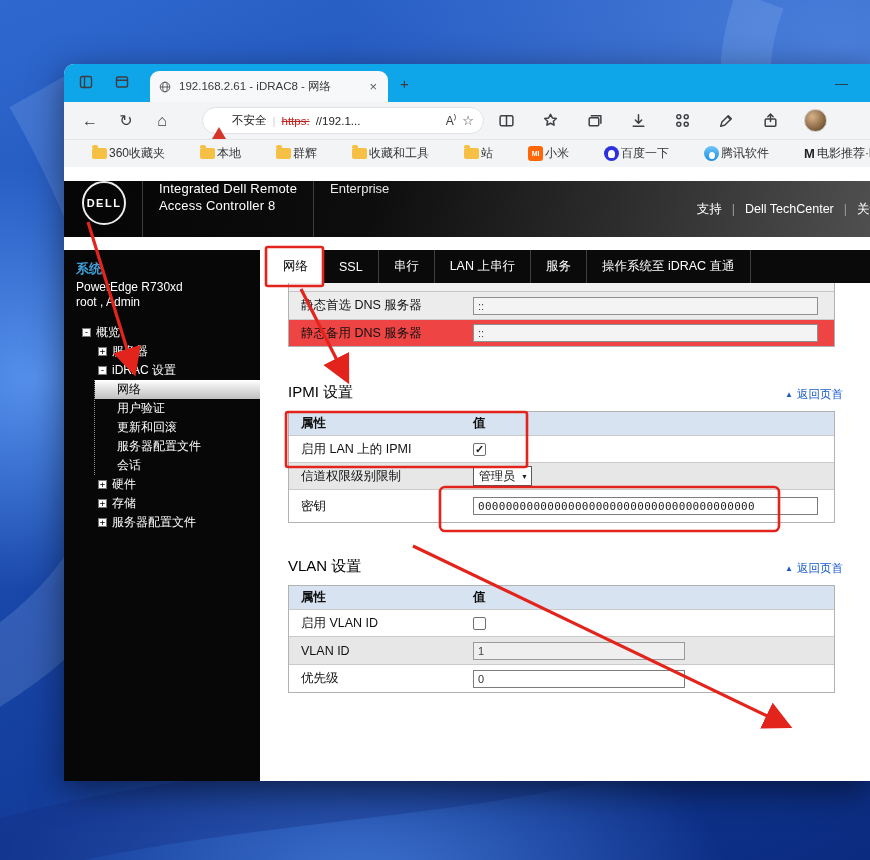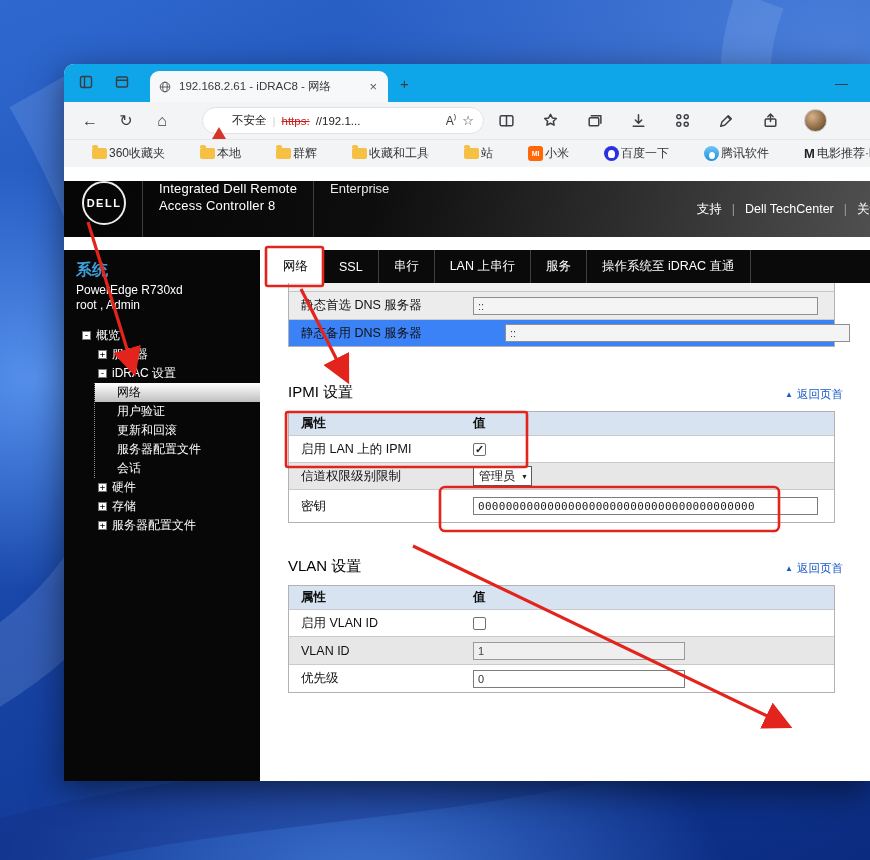--- a/index.html
+++ b/index.html
@@ -80,21 +80,21 @@
   .hdr-title { font-size:13px; line-height:1.3; letter-spacing:.2px; white-space:nowrap; }
   .hdr-ent { font-size:13px; color:#e8e8e8; white-space:nowrap; }
   .hdr-links { position:absolute; right:-12px; top:0; height:100%; display:flex; align-items:center; gap:10px;
                font-size:12.5px; color:#fff; white-space:nowrap; }
   .hdr-links .sep { color:#9a9a9a; }
   .gapband { height:13px; background:#fff; flex:none; }
   .bodyrow { flex:1; display:flex; overflow:hidden; }
 
   
   .sidebar { width:196px; background:#070707; color:#fff; flex:none; overflow:hidden; }
-  .sys { color:#3f9fd8; font-weight:700; font-size:16px; padding:10px 0 2px 12px; }
+  .sys { color:#3f9fd8; font-weight:700; font-size:13px; padding:10px 0 2px 12px; }
   .model, .userline { font-size:12px; line-height:15px; padding-left:12px; }
   .tree { margin-top:13px; font-size:12px; }
   .trow { height:19px; display:flex; align-items:center; gap:5px; color:#fff; }
   .lv0 { padding-left:18px; } .lv1 { padding-left:34px; }
   .tbox { width:9px; height:9px; background:#fff; border:1px solid #777; color:#000; font-size:9px; line-height:7px;
           text-align:center; flex:none; font-family:"DejaVu Sans Mono",monospace; }
   .tree-children { margin-left:30px; border-left:1px dotted #8f8f8f; }
   .tree-children .trow { padding-left:22px; }
   .trow.selrow { background:linear-gradient(#ffffff,#bfbfbf); color:#000; }
 
@@ -104,21 +104,21 @@
   .ptab { display:flex; align-items:center; padding:0 15px; color:#fff; border-right:1px solid #3f3f3f; white-space:nowrap; }
   .ptab.active { background:#fff; color:#000; }
   .content { padding-left:28px; font-size:12.5px; color:#111; }
 
   .tbl { width:547px; border:1px solid #b2b2b2; }
   .tbl .partial { height:9px; background:#f1f1f1; border-bottom:1px solid #c6c6c6; }
   .trw { display:flex; align-items:center; min-height:27px; }
   .trw + .trw { border-top:1px solid #cacaca; }
   .trw.head { min-height:23px; background:#d7e3f1; font-weight:700; }
   .bg-a { background:#fff; } .bg-b { background:#e7e7e7; }
-  .bg-c { background:#ececec; } .bg-d { background:#3b82f6;gap:32px; }
+  .bg-c { background:#ececec; } .bg-d { background:#ef4444; }
   .c1 { width:180px; padding-left:12px; flex:none; }
   .c2 { flex:1; display:flex; align-items:center; padding:3px 6px 3px 4px; }
   .ipt { height:18px; border:1px solid #7c7c7c; font-size:11px; padding:0 4px; font-family:"Liberation Sans",sans-serif; color:#333; background:#fff; }
   .ipt.dns { width:345px; background:#f4f4f4; border-color:#8f8f8f; color:#444; }
   .ipt.keyf { width:345px; font-family:"DejaVu Sans Mono",monospace; letter-spacing:.3px; color:#222; }
   .ipt.vid { width:212px; background:#efefef; border-color:#9a9a9a; color:#444; }
   .ipt.prio { width:212px; }
   .cb { width:13px; height:13px; border:1px solid #707070; background:#fff; border-radius:2px;
         display:flex; align-items:center; justify-content:center; font-size:11px; color:#222; font-weight:700; }
   .selbox { height:20px; border:1px solid #5a5a5a; background:#fff; display:inline-flex; align-items:center;

